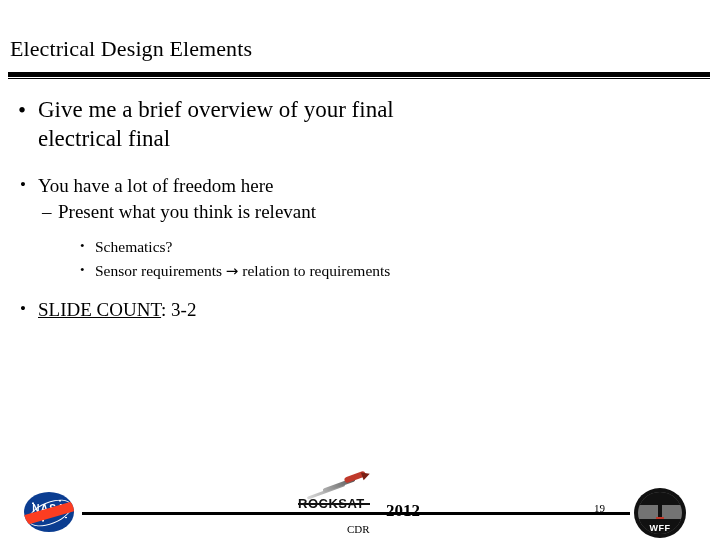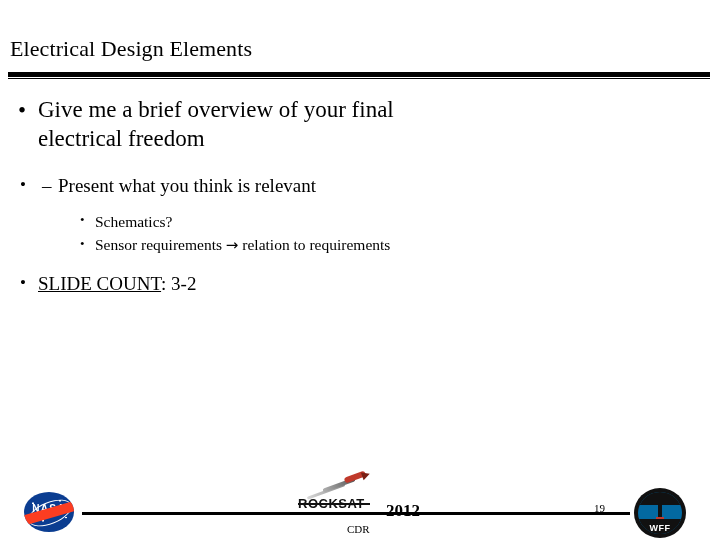--- a/index.html
+++ b/index.html
@@ -297,21 +297,21 @@
     border-radius: 50%;
     background: #111;
   }
   .wff .inner {
     position: absolute;
     left: 4px;
     top: 4px;
     right: 4px;
     bottom: 4px;
     border-radius: 50%;
-    background: #0369a1;
+    background: #737373;
     overflow: hidden;
   }
   .wff .bandtop {
     position: absolute;
     left: 0; right: 0; top: 0;
     height: 13px;
     background: #111;
   }
   .wff .bandbot {
     position: absolute;
@@ -356,27 +356,28 @@
 
   <div class="title">Electrical Design Elements</div>
   <div class="title-rule"></div>
   <div class="title-rule-thin"></div>
 
   <div class="body">
 
     <div class="lvl1">
       <span class="dot">•</span>
       <span>Give me a brief overview of your final</span><br>
-      <span>electrical freedom</span>
+      <span>electrical final</span>
     </div>
 
     <div class="gap-a"></div>
 
     <div class="lvl2">
       <span class="dot">•</span>
+      <span>You have a lot of freedom here</span>
     </div>
 
     <div class="lvl3">
       <span class="dash">–</span>
       <span>Present what you think is relevant</span>
     </div>
 
     <div class="gap-b"></div>
 
     <div class="lvl4">

